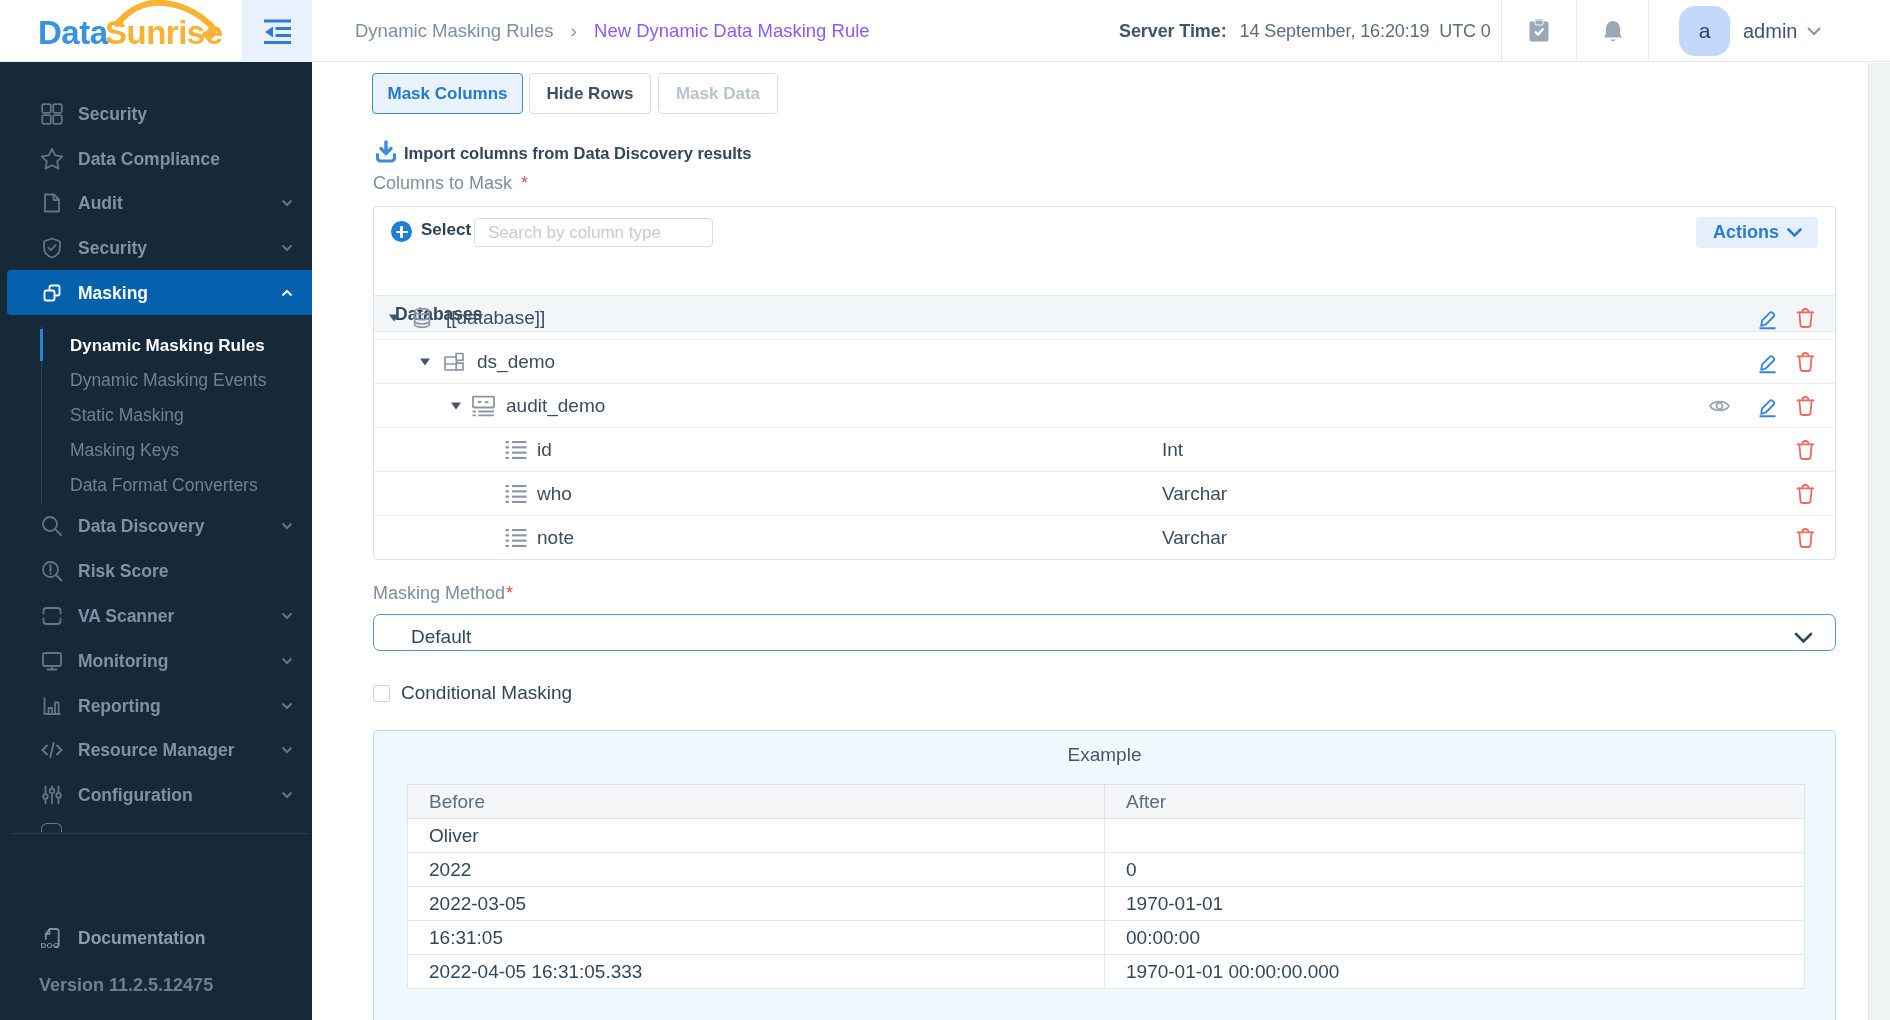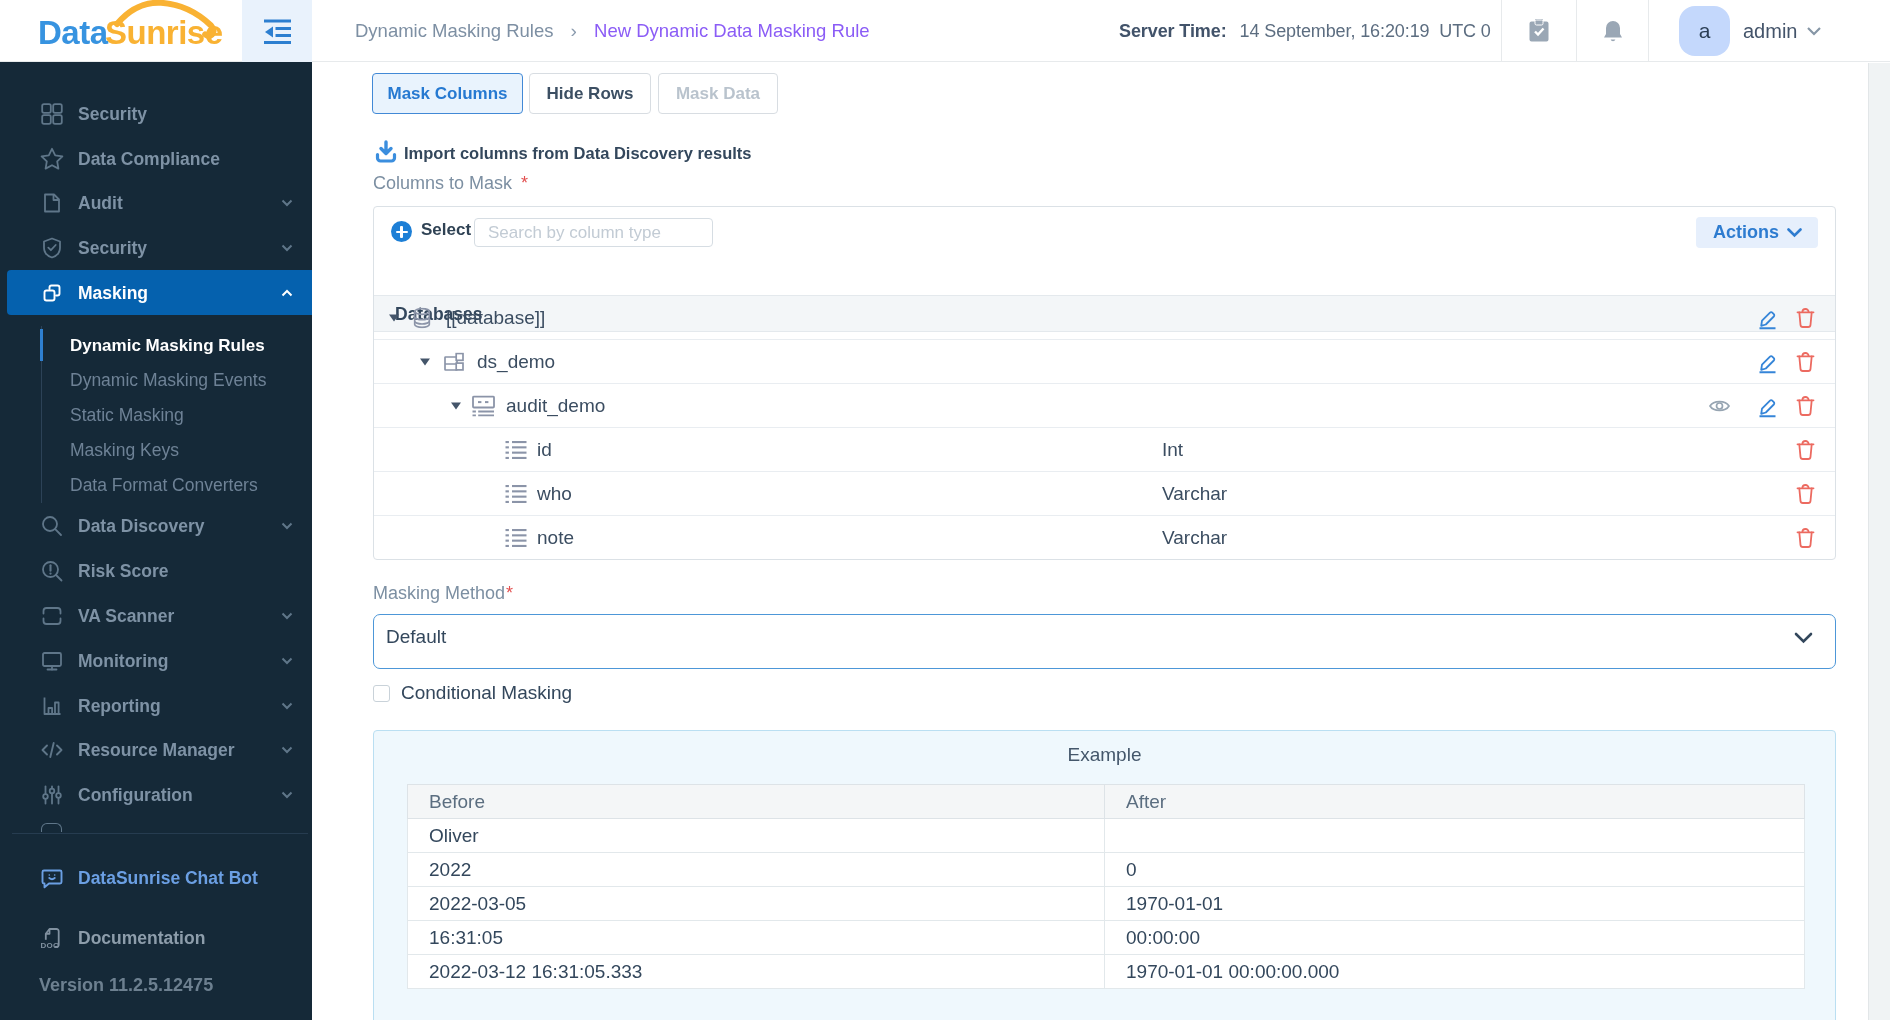--- a/index.html
+++ b/index.html
@@ -73,22 +73,22 @@
 .trow { position:absolute; left:0; width:1461px; height:44px; border-bottom:1px solid #e9edf1; }
 .trow:last-child { border-bottom:none; }
 .tri { position:absolute; top:50%; transform:translateY(-50%); width:0; height:0;
   border-left:5.5px solid transparent; border-right:5.5px solid transparent; border-top:7px solid #44556a; }
 .ticon { position:absolute; top:50%; transform:translateY(-50%); }
 .tname { position:absolute; top:50%; transform:translateY(-50%); font-size:19px; color:#3b4d61; white-space:nowrap; }
 .ttype { position:absolute; left:788px; top:50%; transform:translateY(-50%); font-size:19px; color:#3b4d61; }
 .ricon { position:absolute; top:50%; transform:translateY(-50%); }
 
 #lbl-mm { position:absolute; left:61px; top:518px; height:24px; line-height:24px; font-size:18px; color:#7c8fa2; }
-#mm-select { position:absolute; left:61px; top:551px; width:1463px; height:55px; border:1px solid #4d97d8; border-radius:7px;
-  font-size:19px; color:#33475c; line-height:43px; padding-left:12px; }
+#mm-select { position:absolute; left:61px; top:551px; width:1463px; height:37px; border:1px solid #4d97d8; border-radius:7px;
+  font-size:19px; color:#33475c; line-height:43px; padding-left:37px; }
 #cond { position:absolute; left:61px; top:622px; width:17px; height:17px; border:1px solid #c9d2d9; border-radius:3px; background:#fff; }
 #cond-lb { position:absolute; left:89px; top:619px; font-size:19px; color:#33475c; }
 
 #example { position:absolute; left:61px; top:667px; width:1463px; height:330px; background:#eff8fd;
   border:1px solid #badff2; border-radius:4px; }
 #ex-title { position:absolute; left:0; top:13px; width:100%; text-align:center; font-size:19px; color:#44576b; }
 #ex-table { position:absolute; left:33px; top:53px; width:1398px; border-collapse:collapse; background:#fff; table-layout:fixed; }
 #ex-table th, #ex-table td { border:1px solid #e2e8eb; font-weight:400; text-align:left;
   height:34px; padding:0 0 0 21px; font-size:19px; color:#33475c; }
 #ex-table th { background:#f4f6f7; color:#5b6e80; border-color:#dde3e7; }
@@ -262,29 +262,20 @@
         <circle cx="18.5" cy="12.5" r="2.3"></circle>
         <line x1="18.5" y1="15" x2="18.5" y2="20.5"></line>
     </svg>
       <div class="lb">Configuration</div>
     <svg class="ch" width="12" height="8" viewBox="0 0 12 8">
         <path d="M1.5,1.5 l4.5,4.5 l4.5,-4.5" fill="none" stroke="#5f7689" stroke-width="2"></path>
       </svg>
   </div>
   <div id="partial-ic"></div>
   <div id="divider"></div>
-  <div class="mi" style="top:793.5px">
-    <svg class="ic" viewBox="0 0 24 24" fill="none" stroke="#6b9fe3" stroke-width="1.9" stroke-linejoin="round">
-      <path d="M4,4.5 h16 a1.5,1.5 0 0 1 1.5,1.5 v10 a1.5,1.5 0 0 1 -1.5,1.5 h-11 l-4.5,3.8 v-3.8 h-0.5 a1.5,1.5 0 0 1 -1.5,-1.5 v-10 a1.5,1.5 0 0 1 1.5,-1.5 z"></path>
-      <circle cx="9.3" cy="9" r="0.8" fill="#6b9fe3" stroke="none"></circle>
-        <circle cx="14.7" cy="9" r="0.8" fill="#6b9fe3" stroke="none"></circle>
-      <path d="M9.3,12 q2.7,2.4 5.4,0" stroke-linecap="round"></path>
-    </svg>
-      <div class="lb" id="chatbot-lb">DataSunrise Chat Bot</div>
-  </div>
   <div class="mi" style="top:853.5px">
     <svg class="ic" viewBox="0 0 24 24" fill="none" stroke="#8191a0" stroke-width="1.8" stroke-linejoin="round">
       <path d="M9.5,3 h7 a2.2,2.2 0 0 1 2.2,2.2 v13.6 a2.2,2.2 0 0 1 -2.2,2.2 h-8.5 a2.2,2.2 0 0 1 -2.2,-2.2 v-11 z"></path>
       <path d="M9.5,3 v4.8 h-3.7"></path>
       <rect x="0" y="13.8" width="14.5" height="9" fill="#152938" stroke="none"></rect>
       <text x="0.5" y="21.5" font-size="8" font-weight="bold" fill="#8191a0" stroke="none" font-family="Liberation Sans, sans-serif" letter-spacing="0.3">DOC</text>
     </svg>
       <div class="lb" id="doc-lb">Documentation</div>
   </div>
   <div id="version">Version 11.2.5.12475</div>
@@ -465,20 +456,20 @@
           </tr>
       <tr>
             <td>2022-03-05</td>
             <td>1970-01-01</td>
           </tr>
       <tr>
             <td>16:31:05</td>
             <td>00:00:00</td>
           </tr>
       <tr>
-            <td>2022-03-12 16:31:05.333</td>
+            <td>2022-04-05 16:31:05.333</td>
             <td>1970-01-01 00:00:00.000</td>
           </tr>
     </tbody>
       </table>
   </div>
 </div>
 <div id="scrolltrack"></div>
 
 </body></html>

